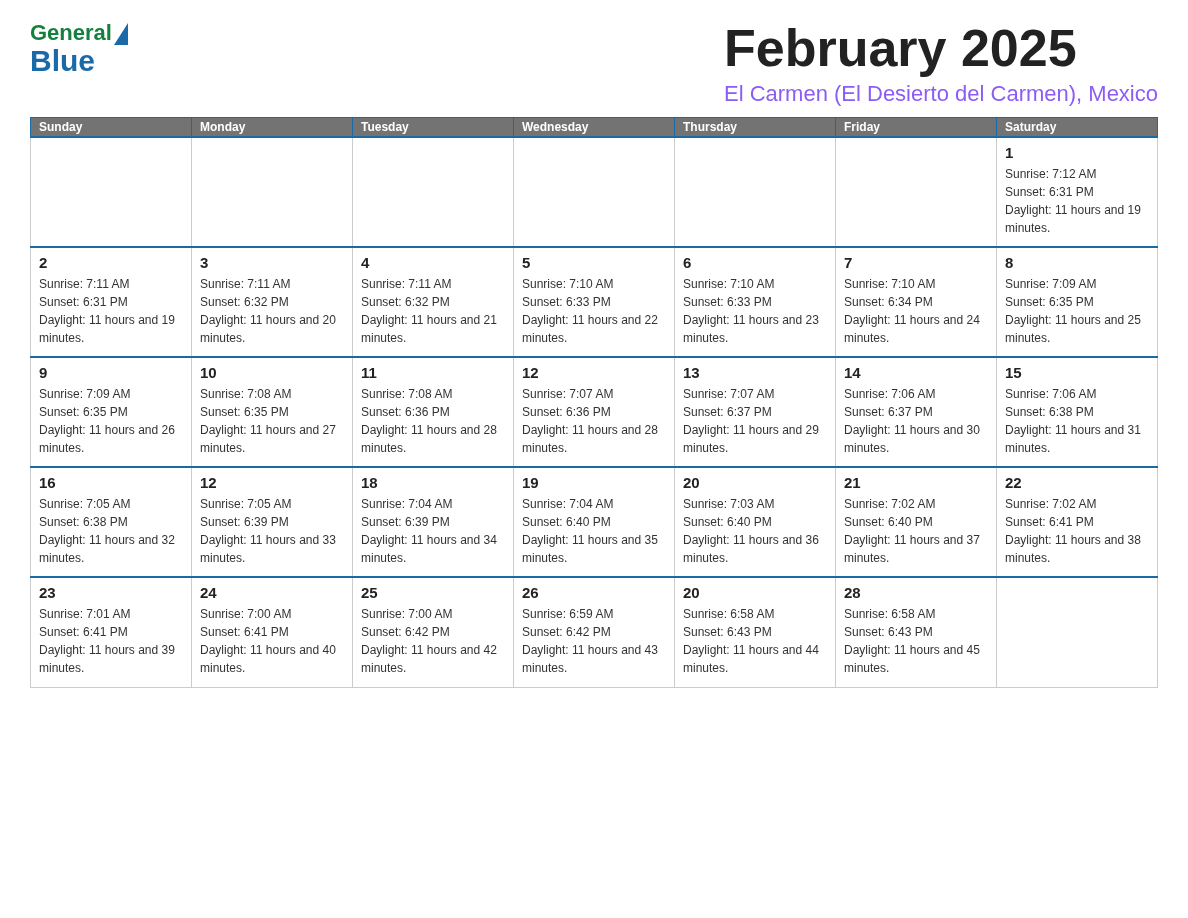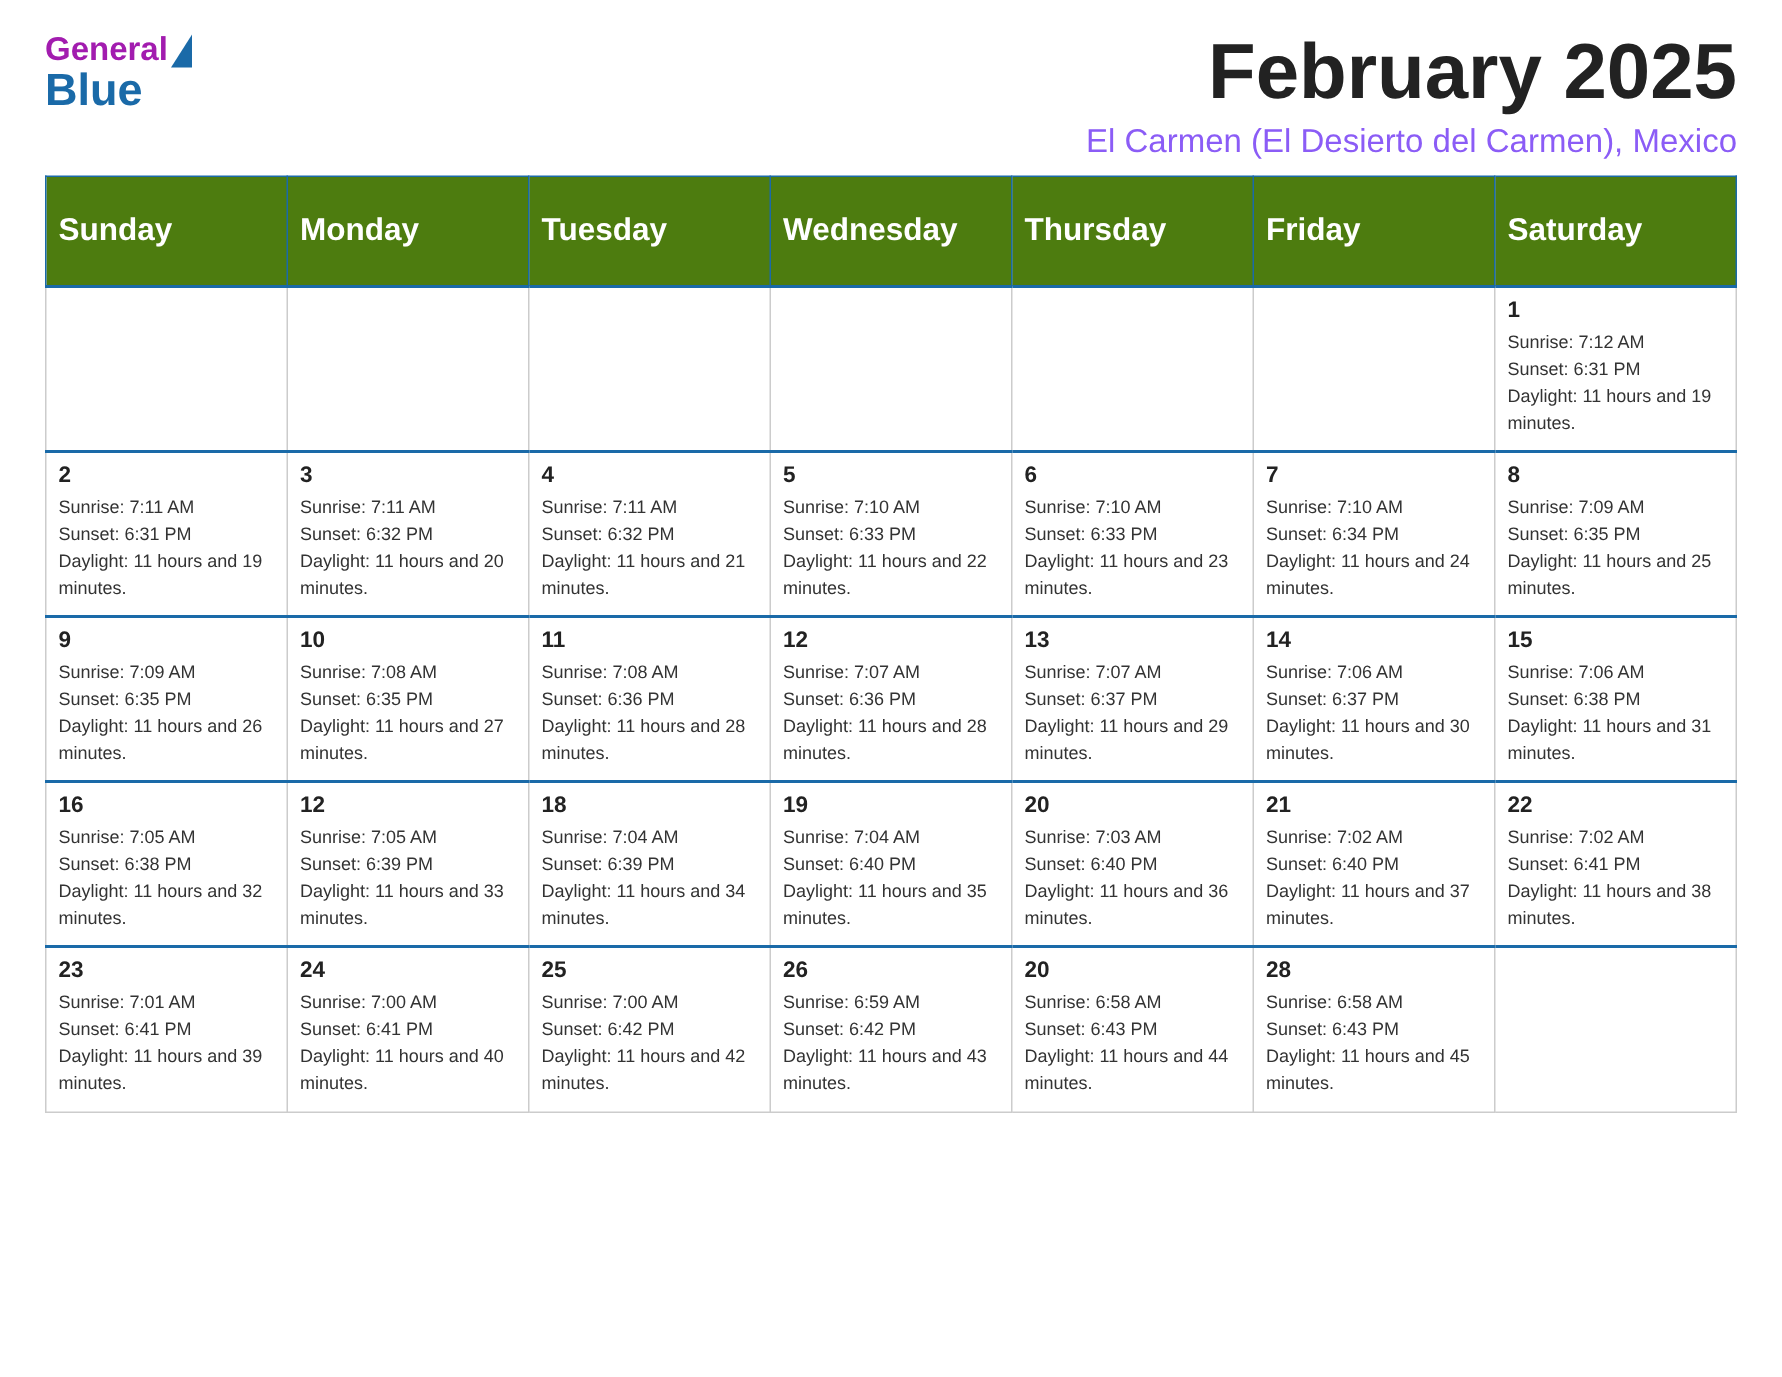--- a/index.html
+++ b/index.html
@@ -21,60 +21,60 @@
       flex-direction: column;
       align-items: flex-start;
     }
     .logo-top {
       display: flex;
       align-items: center;
     }
     .logo-general {
       font-size: 22px;
       font-weight: bold;
-      color: #a21caf;
+      color: #15803d;
     }
     .logo-triangle {
       width: 0;
       height: 0;
       border-left: 14px solid transparent;
       border-bottom: 22px solid #1a6aa8;
       margin-left: 2px;
       margin-top: 2px;
     }
     .logo-blue {
       font-size: 30px;
       font-weight: bold;
       color: #1a6aa8;
       margin-top: -2px;
     }
     .title-section {
-      text-align: right;
+      text-align: left;
     }
     .month-title {
       font-size: 52px;
       font-weight: bold;
       color: #222;
       line-height: 1.1;
     }
     .location-title {
       font-size: 22px;
       color: #8b5cf6;
       margin-top: 4px;
     }
     .calendar {
       width: 100%;
       border-collapse: collapse;
       margin-top: 10px;
     }
     .calendar th {
-      background-color: #4d7c0f;
+      background-color: #737373;
       color: #fff;
-      padding: 24px 8px;
-      font-size: 21px;
+      padding: 2px 8px;
+      font-size: 12px;
       font-weight: bold;
       text-align: left;
       border: 1px solid #1a6aa8;
     }
     .calendar td {
       vertical-align: top;
       padding: 6px 8px;
       border: 1px solid #ccc;
       border-top: 2px solid #1a6aa8;
       font-size: 13px;

